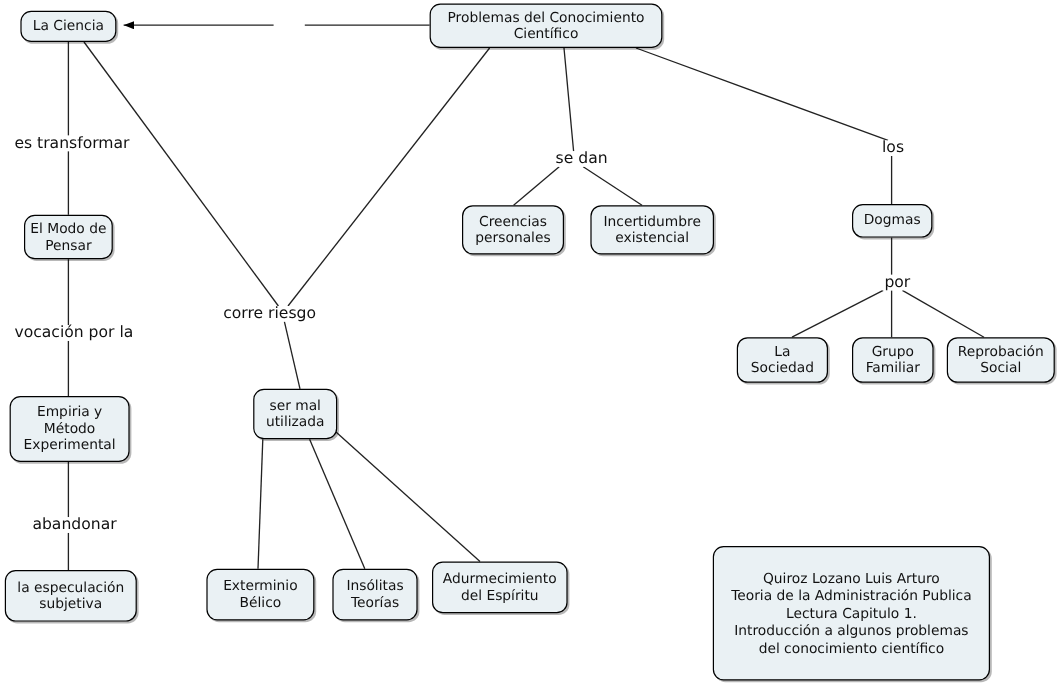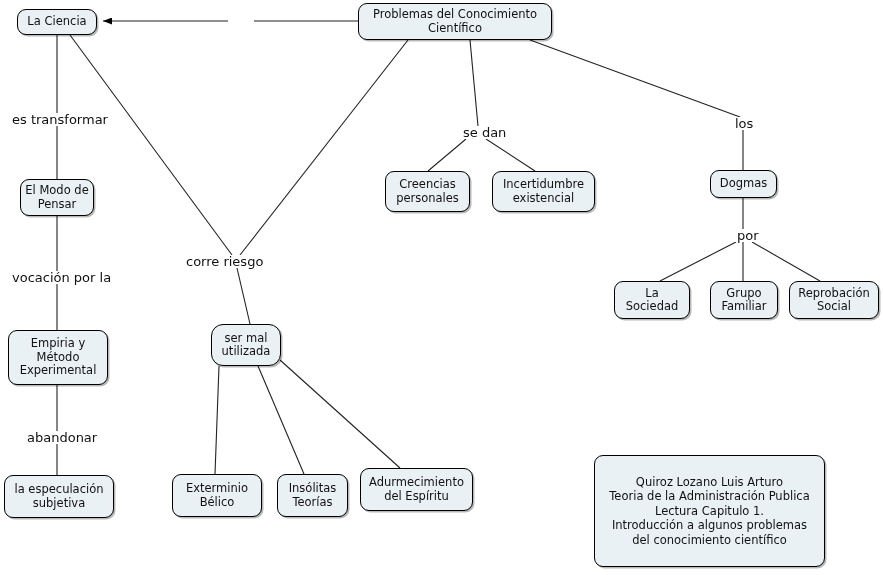--- a/index.html
+++ b/index.html
@@ -67,21 +67,21 @@
       </div>
       <div class="node" style="left: 20px; top: 179px; width: 74px; height: 37px; background: rgb(234, 241, 244); border-color: rgb(0, 0, 0);">
         <span>El Modo de Pensar</span>
       </div>
       <div class="node" style="left: 8px; top: 330px; width: 100px; height: 55px; background: rgb(234, 241, 244); border-color: rgb(0, 0, 0);">
         <span>Empiria y Método Experimental</span>
       </div>
       <div class="node" style="left: 4px; top: 475px; width: 110px; height: 43px; background: rgb(234, 241, 244); border-color: rgb(0, 0, 0);">
         <span>la especulación subjetiva</span>
       </div>
-      <div class="node" style="left: 211px; top: 324px; width: 70px; height: 42px; background: rgb(234, 241, 244); border-color: rgb(0, 0, 0); border-radius: 12px;">
+      <div class="node" style="left: 211px; top: 324px; width: 70px; height: 42px; background: rgb(234, 241, 244); border-color: rgb(0, 0, 0);">
         <span>ser mal utilizada</span>
       </div>
       <div class="node" style="left: 172px; top: 474px; width: 90px; height: 43px; background: rgb(234, 241, 244); border-color: rgb(0, 0, 0);">
         <span>Exterminio Bélico</span>
       </div>
       <div class="node" style="left: 277px; top: 474px; width: 71px; height: 43px; background: rgb(234, 241, 244); border-color: rgb(0, 0, 0);">
         <span>Insólitas Teorías</span>
       </div>
       <div class="node" style="left: 360px; top: 468px; width: 113px; height: 43px; background: rgb(234, 241, 244); border-color: rgb(0, 0, 0);">
         <span>Adurmecimiento del Espíritu</span>

